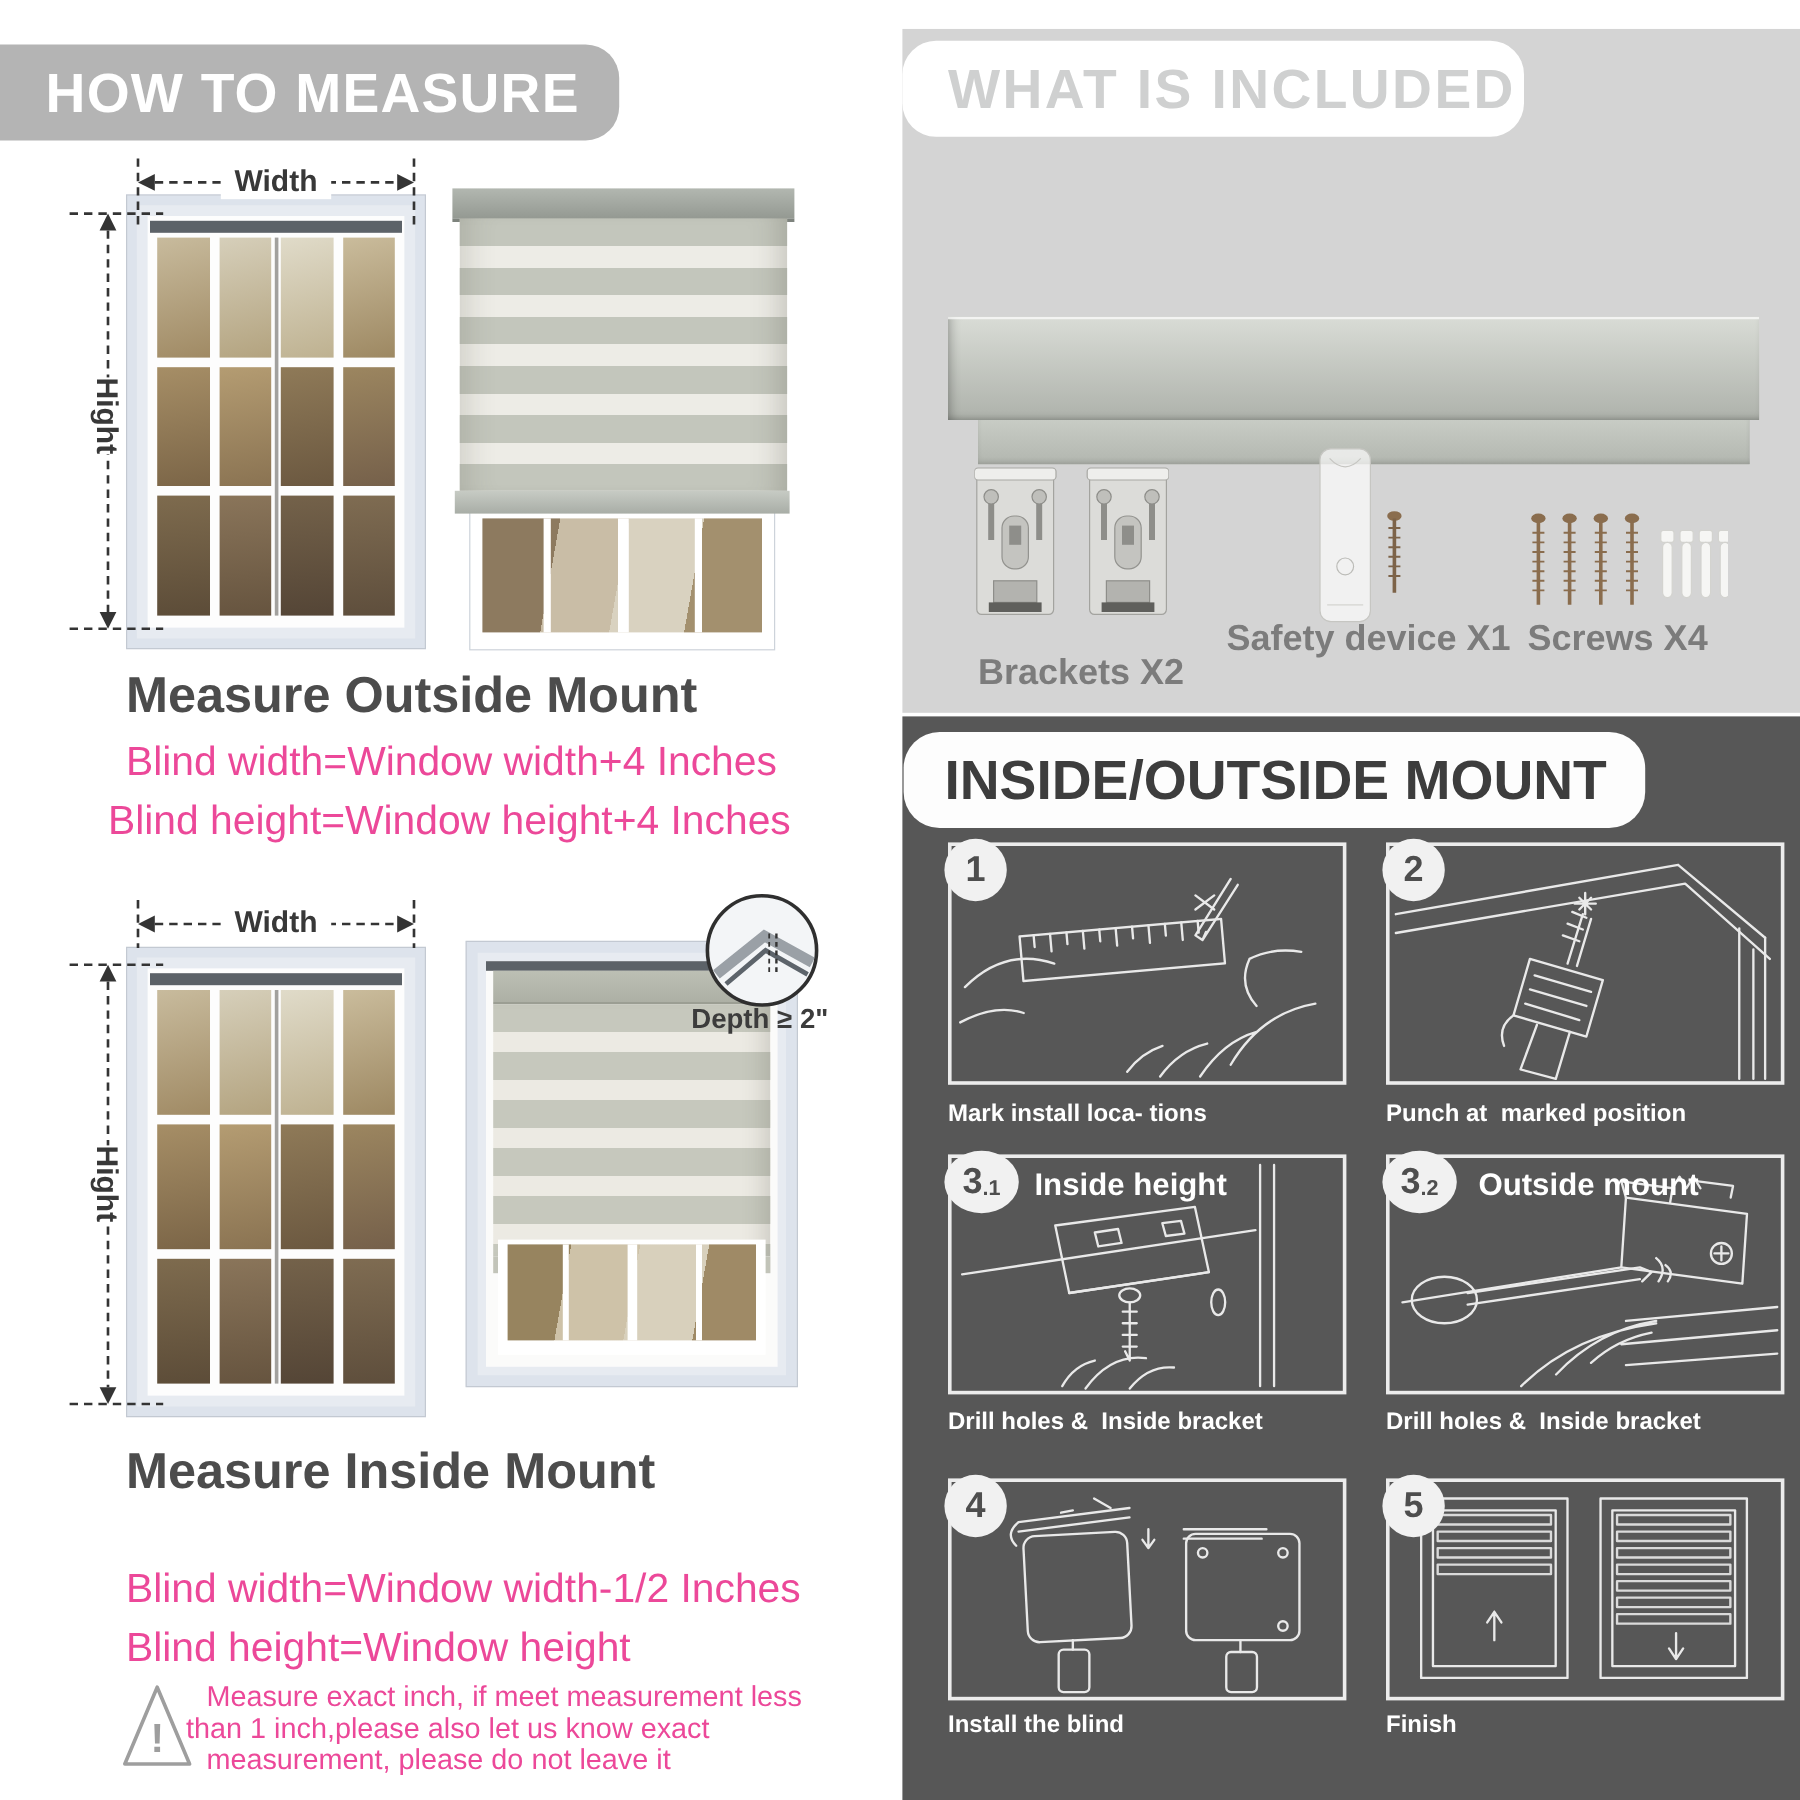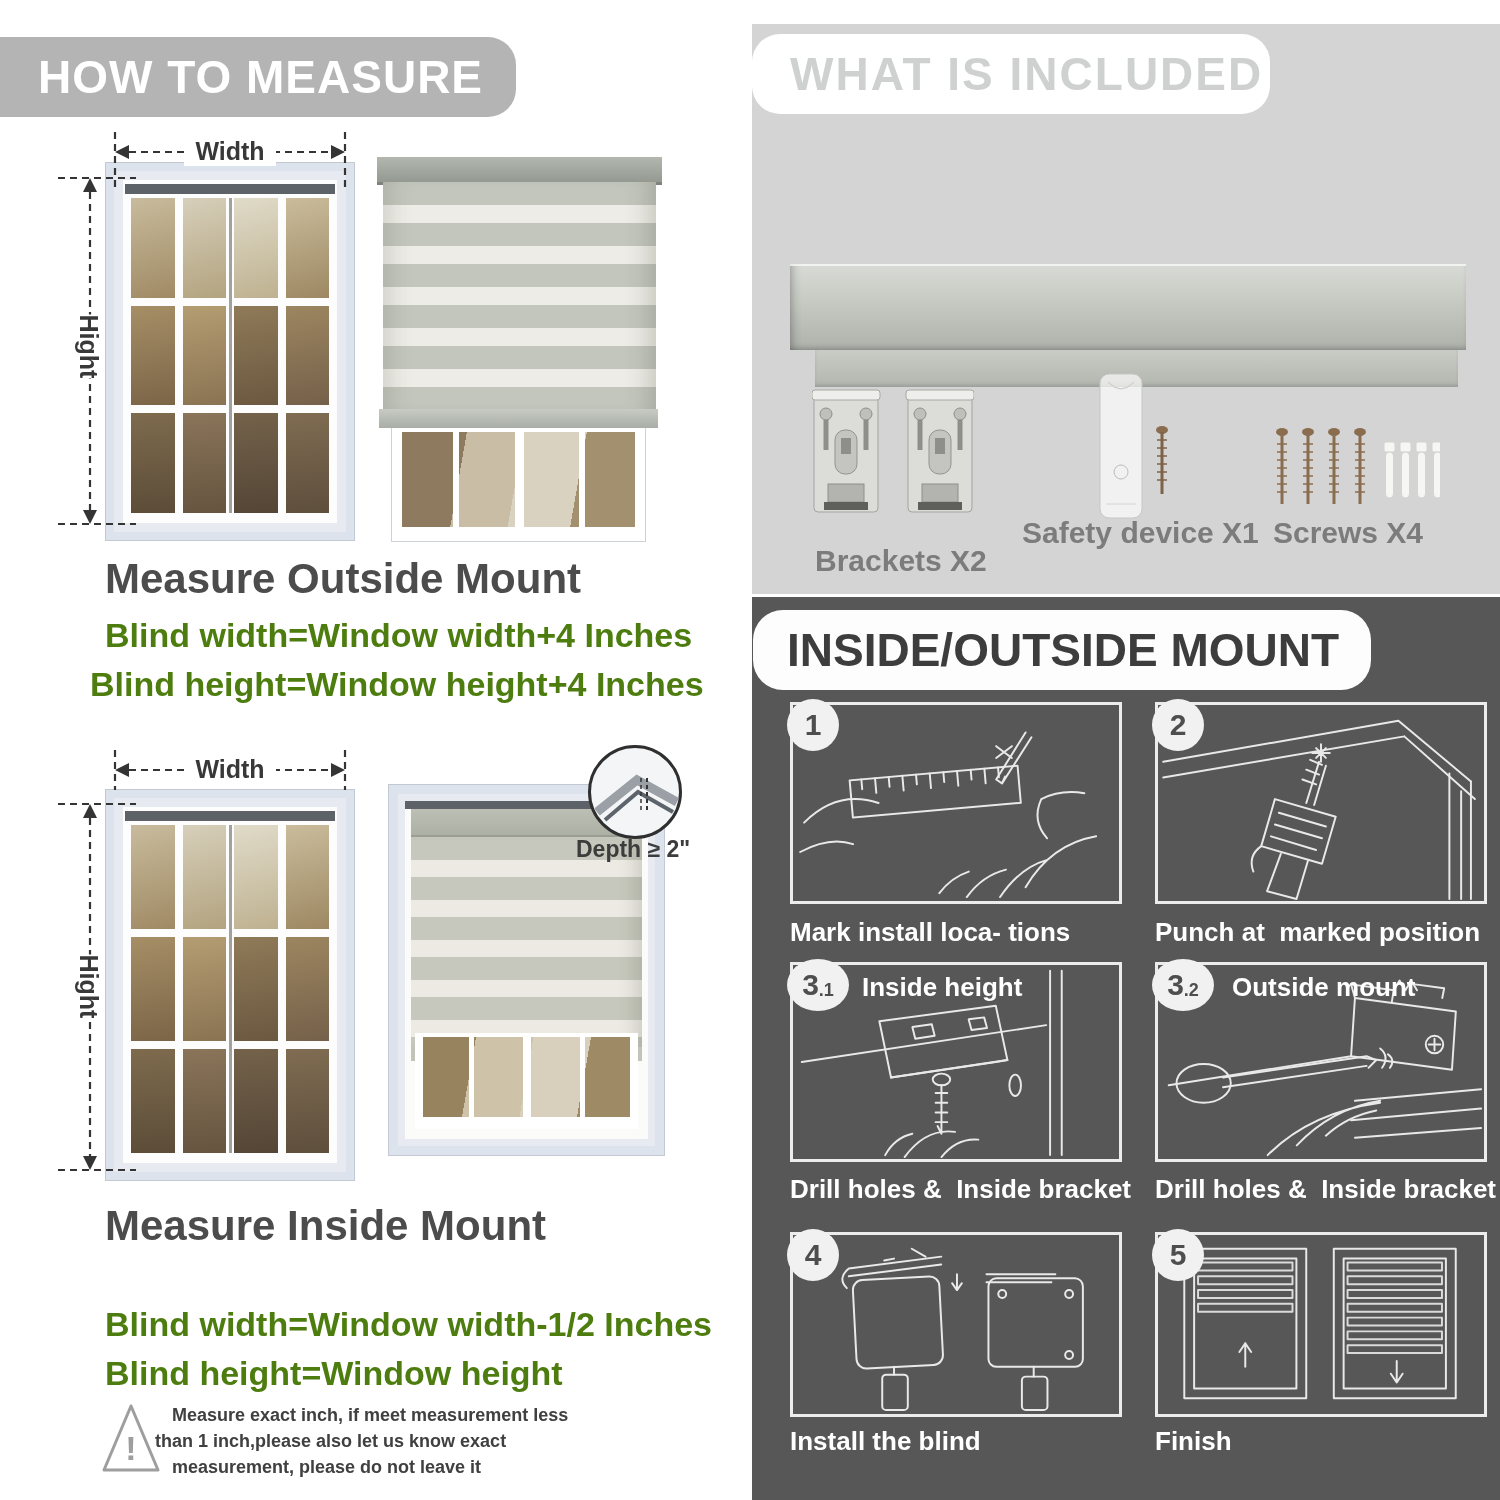--- a/index.html
+++ b/index.html
@@ -59,22 +59,22 @@
   .win2-low .glass{position:absolute;left:8px;right:8px;top:4px;bottom:12px;
     background:linear-gradient(100deg,#97altceholder 0,#97845f 24%,#cec2a8 24% 50%,#d8d0bc 50% 76%,#9f8a66 76%);}
   .win2-low .mull{position:absolute;top:4px;bottom:12px;left:50%;width:8px;margin-left:-4px;background:#fff;}
   .win2-low .mull2{position:absolute;top:4px;bottom:12px;width:5px;background:#fff;}
 
   .meas-label{background:#ffffff;color:#383838;font-weight:bold;font-size:25px;text-align:center;}
   .depth-circle{border:3px solid #2f2f2f;border-radius:50%;background:#f3f5f7;overflow:hidden;}
   .depth-label{color:#3c3c3c;font-weight:bold;font-size:23px;}
 
   .h1-dark{color:#4c4c4c;font-weight:bold;font-size:42px;}
-  .formula{color:#4d7c0f;font-weight:bold;font-size:34px;}
-  .warn-text{color:#404040;font-weight:bold;font-size:18px;line-height:26px;}
+  .formula{color:#ec4899;font-weight:normal;font-size:34px;}
+  .warn-text{color:#ec4899;font-weight:normal;font-size:24px;line-height:26px;}
 
   
   .inc-panel{left:752px;top:0;width:748px;height:570px;background:#d4d4d4;}
   .inc-header{left:752px;top:10px;width:518px;height:80px;background:#ffffff;border-radius:28px;
     color:#cfd0d0;font-weight:bold;font-size:46px;line-height:80px;padding-left:38px;
     box-sizing:border-box;letter-spacing:2px;}
   .blind-label{left:752px;top:155px;width:748px;text-align:center;color:#757575;
     font-weight:bold;font-size:36px;}
   .bar-main{left:790px;top:240px;width:676px;height:86px;
     background:linear-gradient(#d9dcd6,#aeb2ab);
@@ -88,21 +88,21 @@
   .mount-header{left:753px;top:586px;width:618px;height:80px;background:#fdfdfd;border-radius:30px;
     color:#3d3d3d;font-weight:bold;font-size:46px;line-height:80px;padding-left:34px;
     box-sizing:border-box;}
   .step-panel{border:3px solid #ececec;box-sizing:border-box;background:transparent;}
   .badge{position:absolute;left:-3px;top:-3px;width:52px;height:52px;border-radius:50%;
     background:#f1f1f1;color:#4e4e4e;font-weight:bold;font-size:30px;
     display:flex;align-items:center;justify-content:center;}
   .badge.wide{width:62px;}
   .badge .sub{font-size:18px;margin-top:10px;}
   .step-title{position:absolute;left:72px;top:10px;color:#ffffff;font-weight:bold;font-size:26px;}
-  .step-caption{color:#ffffff;font-weight:bold;font-size:26px;white-space:pre-wrap;}
+  .step-caption{color:#ffffff;font-weight:bold;font-size:20px;white-space:pre-wrap;}
   .lineart{position:absolute;inset:0;width:100%;height:100%;}
   .lineart *{stroke:#e9e9e9;stroke-width:2;fill:none;stroke-linecap:round;stroke-linejoin:round;}
   .lineart .fillgray{fill:#d6d6d6;stroke:none;opacity:.9;}
 
   svg.overlay{pointer-events:none;}
 </style>
 </head>
 <body>
 
 <div id="page">

